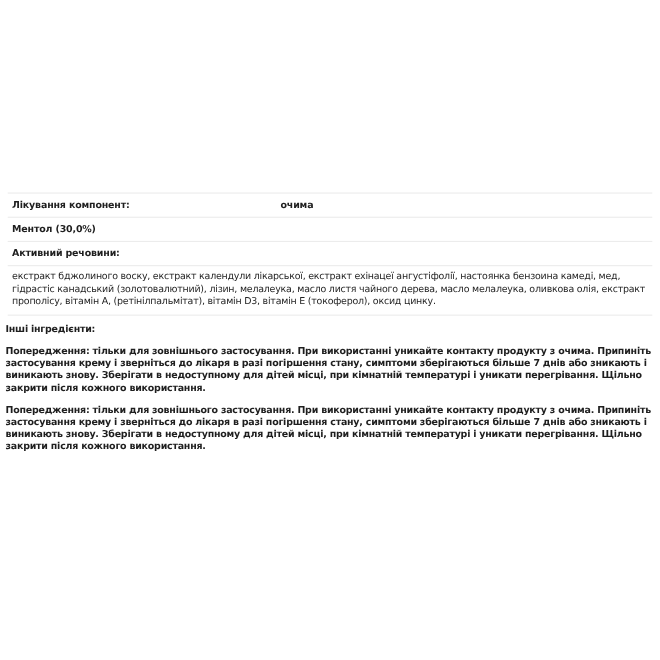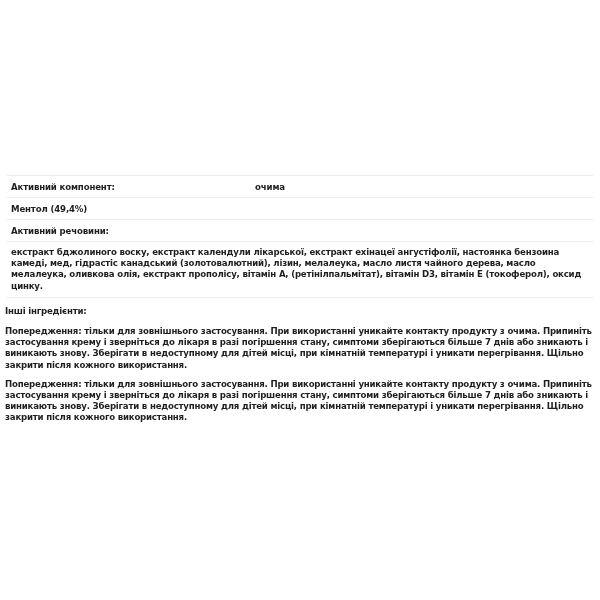--- a/index.html
+++ b/index.html
@@ -34,21 +34,21 @@
     .row .k {
       width: 244px;
       flex: none;
     }
     .row .v {
       flex: 1;
     }
     .para {
       border-top: 1px solid #ececec;
       font-size: 8.6px;
-      font-weight: bold;
+      font-weight: normal;
       line-height: 11.2px;
       letter-spacing: -0.2px;
       padding: 5px 0 5px 4px;
     }
     .para.last-border {
       border-bottom: 1px solid #ececec;
     }
     .plain {
       font-size: 8.6px;
       font-weight: bold;
@@ -67,25 +67,25 @@
     .warn2 {
       margin-top: 8px;
       margin-left: -2px;
     }
   </style>
 </head>
 <body>
 
 <div class="sheet">
   <div class="row">
-    <span class="k">Активний компонент:</span>
+    <span class="k">Лікування компонент:</span>
     <span class="v">очима</span>
   </div>
   <div class="row">
-    <span class="k">Ментол (49,4%)</span>
+    <span class="k">Ментол (30,0%)</span>
   </div>
   <div class="row">
     <span class="k">Активний речовини:</span>
     <span class="v"></span>
   </div>
   <div class="para last-border">екстракт бджолиного воску, екстракт календули лікарської, екстракт ехінацеї ангустіфолії, настоянка бензоина камеді, мед, гідрастіс канадський (золотовалютний), лізин, мелалеука, масло листя чайного дерева, масло мелалеука, оливкова олія, екстракт прополісу, вітамін А, (ретінілпальмітат), вітамін D3, вітамін Е (токоферол), оксид цинку.</div>
 
   <div class="plain other">Інші інгредієнти:</div>
 
   <div class="plain warn">Попередження: тільки для зовнішнього застосування. При використанні уникайте контакту продукту з очима. Припиніть застосування крему і зверніться до лікаря в разі погіршення стану, симптоми зберігаються більше 7 днів або зникають і виникають знову. Зберігати в недоступному для дітей місці, при кімнатній температурі і уникати перегрівання. Щільно закрити після кожного використання.</div>

